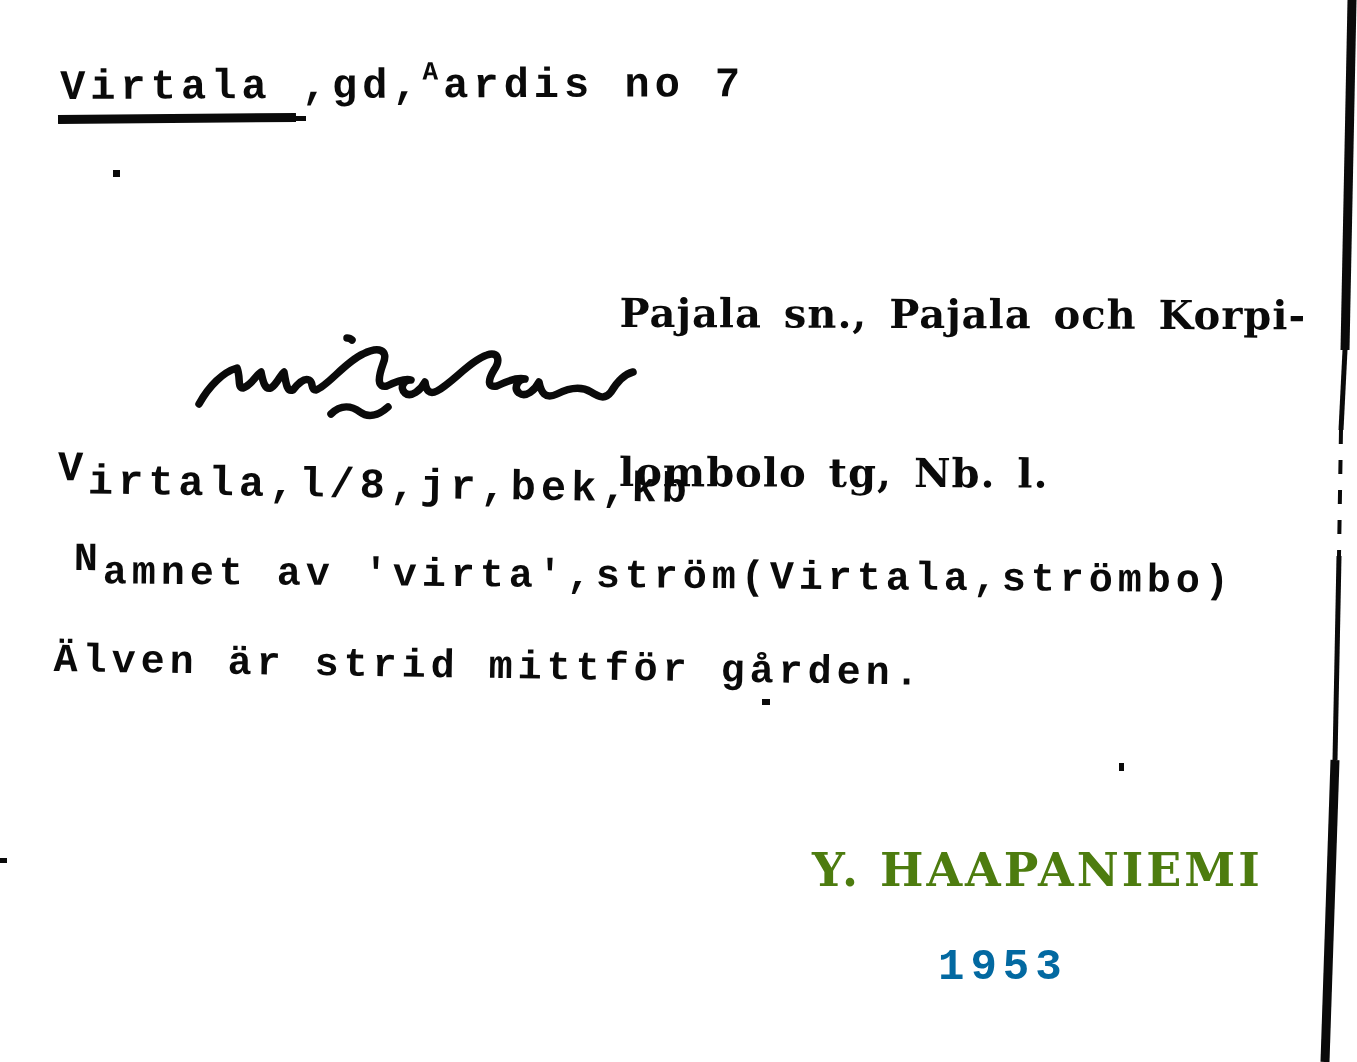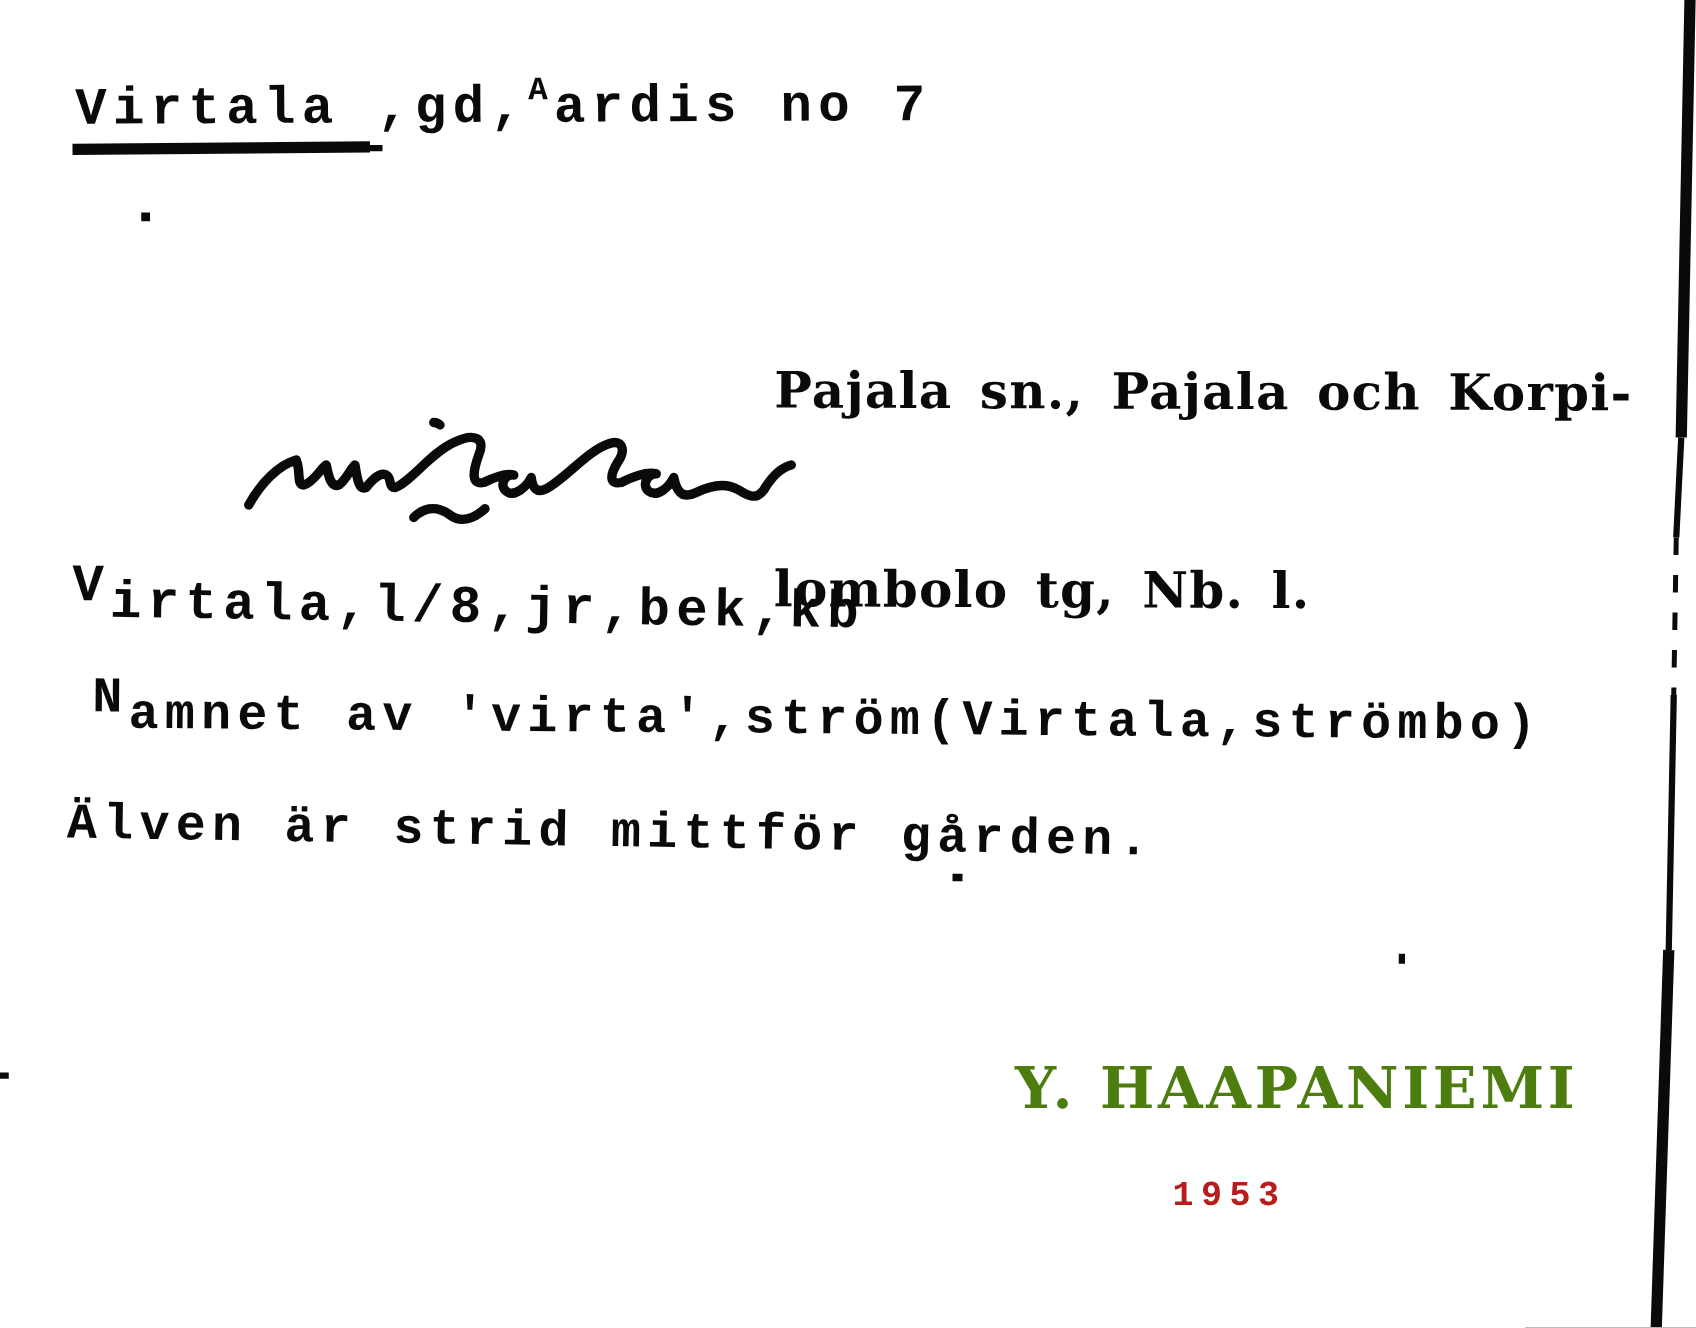--- a/index.html
+++ b/index.html
@@ -82,22 +82,22 @@
     font-weight:700;
     font-size:46px;letter-spacing:3px;
     color:#4d7c0f;
     white-space:pre;
   }
   .year{
     position:absolute;
     left:938px;top:942px;
     font-family:"Liberation Mono","DejaVu Sans Mono",monospace;
     font-weight:700;
-    font-size:28px;letter-spacing:6px;
-    color:#b91c1c;
+    font-size:44px;letter-spacing:6px;
+    color:#0369a1;
   }
   .speck{position:absolute;background:#0a0a0a;}
   .speck-1{left:113px;top:170px;width:7px;height:7px;}
   .speck-2{left:0px;top:858px;width:7px;height:5px;}
   .speck-3{left:1119px;top:763px;width:5px;height:8px;}
   .speck-4{left:762px;top:699px;width:8px;height:6px;}
   .edge-svg,.hand-svg{display:block;}
   .edge-layer{position:absolute;left:0;top:0;width:1357px;height:1062px;pointer-events:none;}
 </style>
 </head>

